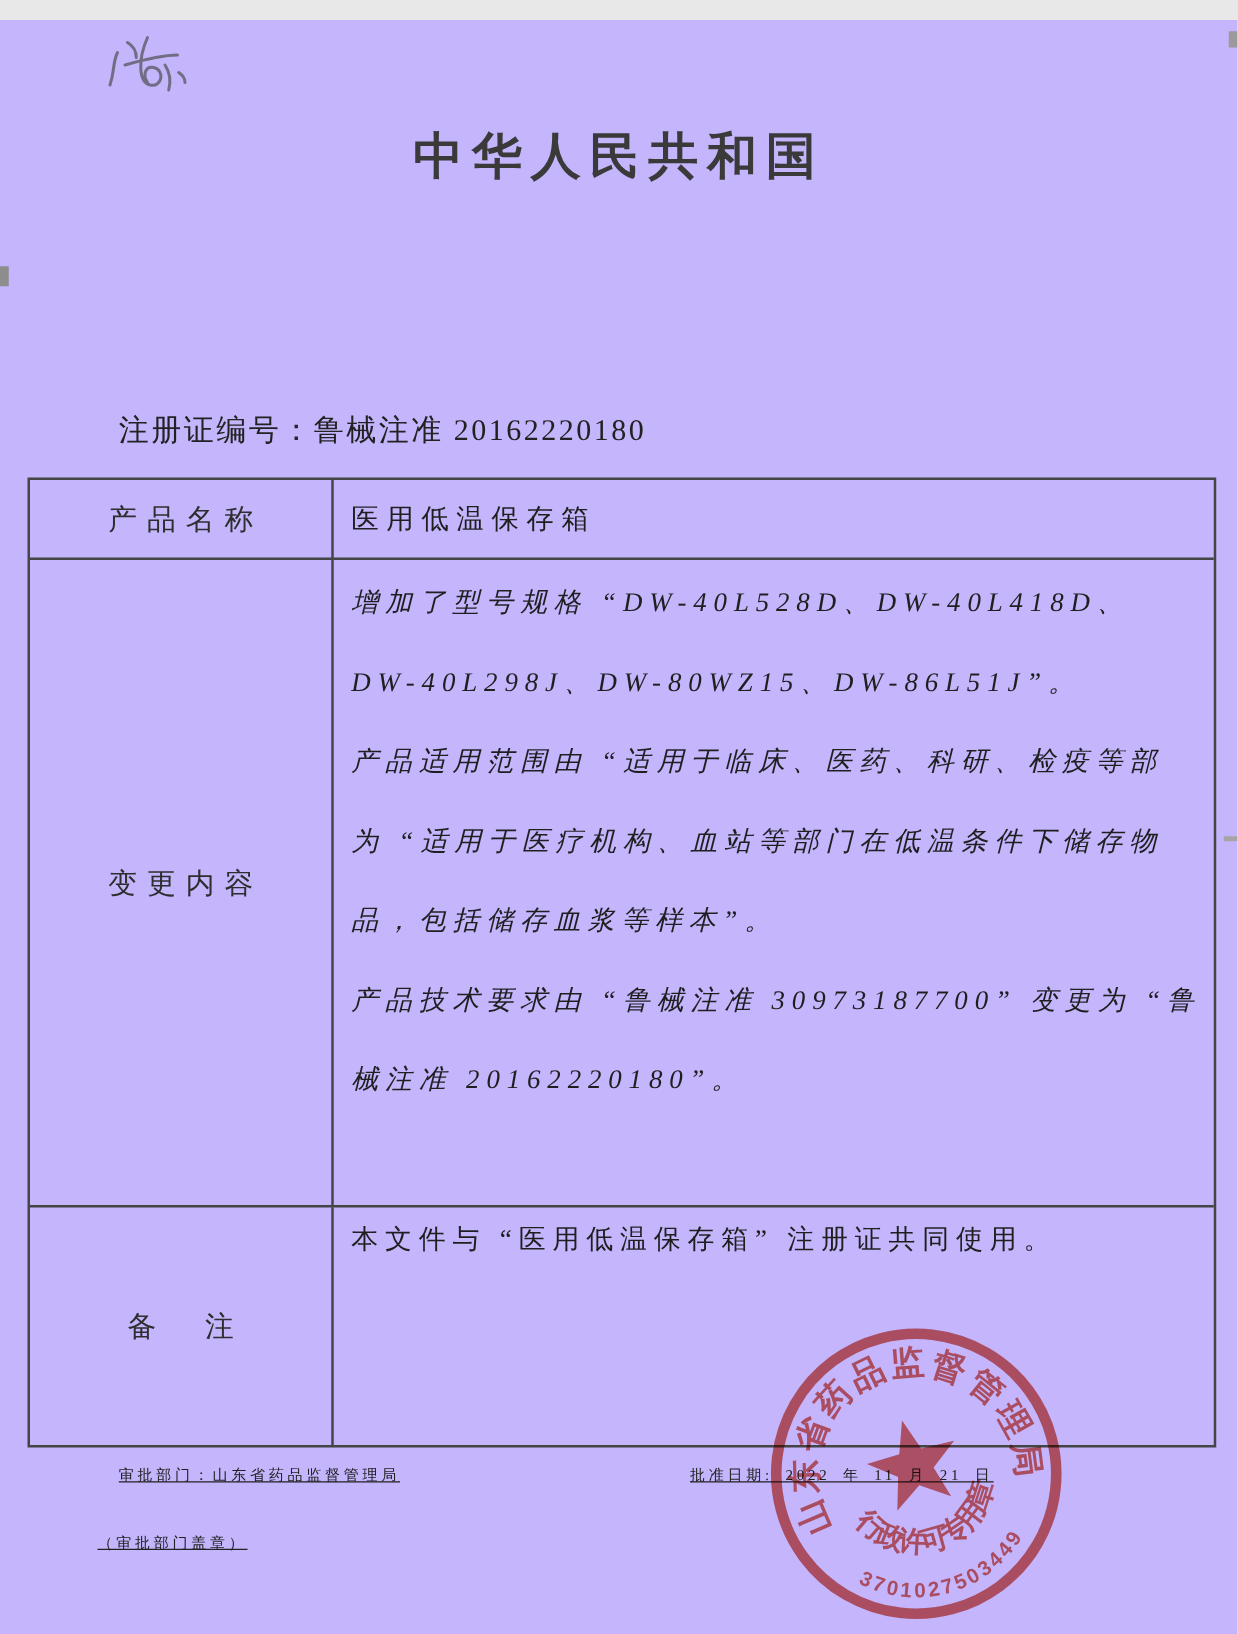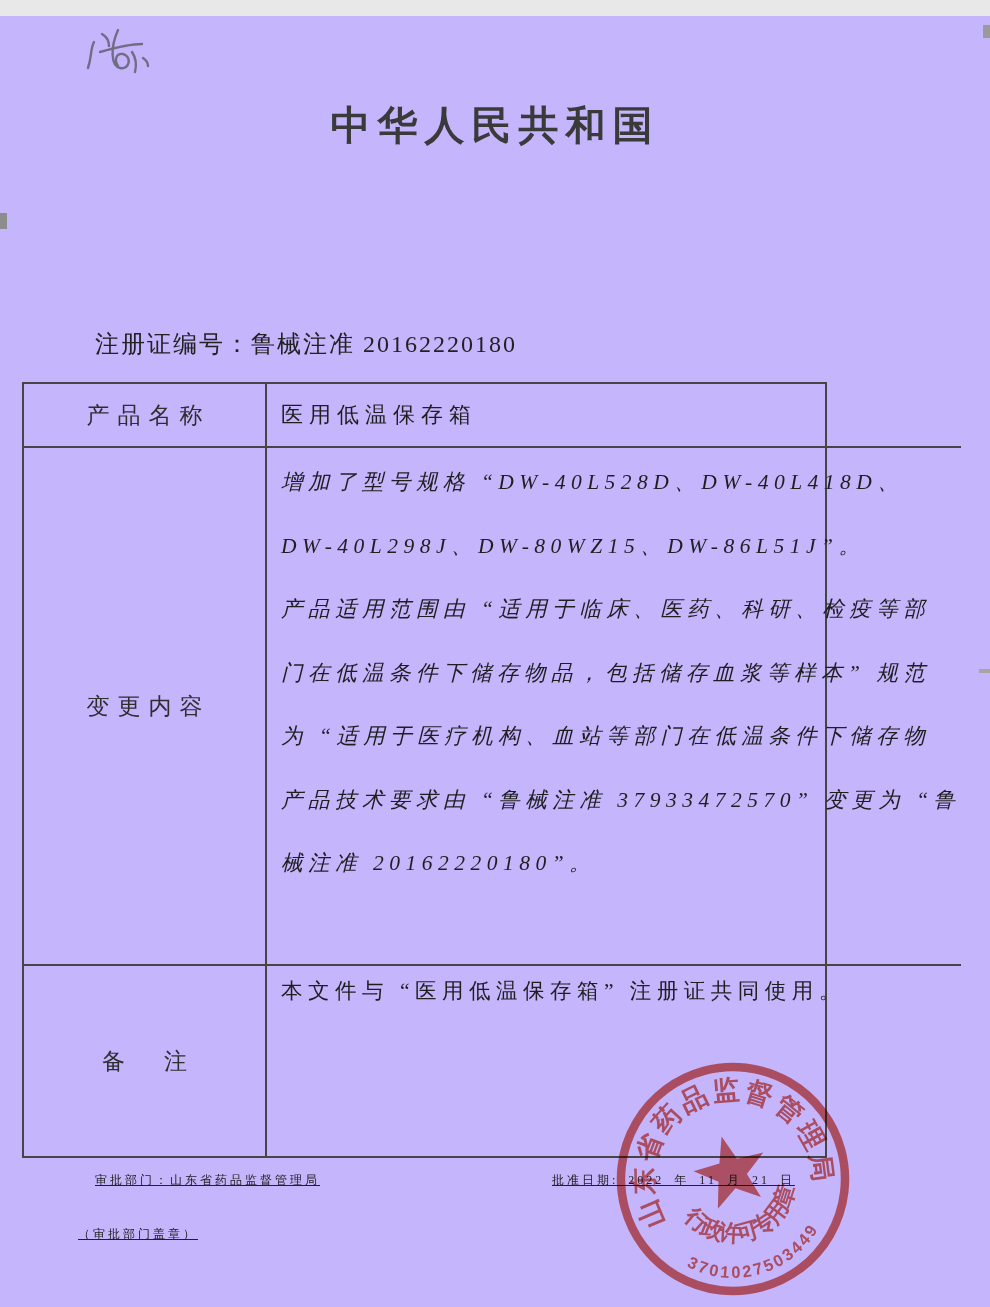--- a/index.html
+++ b/index.html
@@ -14,21 +14,21 @@
     font-family:"Liberation Sans","DejaVu Sans",sans-serif;
     font-weight:700;font-size:40px;line-height:58px;color:#3a3a3a;
     letter-spacing:7px;
   }
   
   .reg-line{
     position:absolute;left:95px;top:312px;font-size:24px;letter-spacing:2px;color:#222;
   }
   
   .doc-table{
-    position:absolute;left:22px;top:366px;width:805px;height:776px;
+    position:absolute;left:22px;top:366px;width:951px;height:776px;
     border:2px solid #454545;display:grid;
     grid-template-columns:243px 1fr;grid-template-rows:64px 518px 1fr;
     box-sizing:border-box;
   }
   .cell{box-sizing:border-box;}
   .cell.lbl{
     border-right:2px solid #454545;display:flex;align-items:center;justify-content:center;
     font-size:23px;letter-spacing:8px;color:#2e2e2e;text-indent:8px;
   }
   .cell.bline{border-bottom:2px solid #454545;}
@@ -83,23 +83,23 @@
   <div class="doc-table">
 
     <div class="cell lbl bline">产品名称</div>
     <div class="cell val bline val-product">医用低温保存箱</div>
 
     <div class="cell lbl bline">变更内容</div>
     <div class="cell val bline val-change">
       <div class="tline">增加了型号规格 “DW-40L528D、DW-40L418D、</div>
       <div class="tline">DW-40L298J、DW-80WZ15、DW-86L51J”。</div>
       <div class="tline">产品适用范围由 “适用于临床、医药、科研、检疫等部</div>
-      <div class="tline">门在低温条件下储存物品，包括储存血浆等样本” 规范</div>
       <div class="tline">为 “适用于医疗机构、血站等部门在低温条件下储存物</div>
-      <div class="tline">产品技术要求由 “鲁械注准 37933472570” 变更为 “鲁</div>
+      <div class="tline">品，包括储存血浆等样本”。</div>
+      <div class="tline">产品技术要求由 “鲁械注准 30973187700” 变更为 “鲁</div>
       <div class="tline">械注准 20162220180”。</div>
     </div>
 
     <div class="cell lbl">备　注</div>
     <div class="cell val val-remark">本文件与 “医用低温保存箱” 注册证共同使用。</div>
   </div>
 
   <div class="foot foot-dept">审批部门：山东省药品监督管理局</div>
   <div class="foot foot-note">（审批部门盖章）</div>
   <div class="foot foot-date">批准日期: 2022 年 11 月 21 日</div>

